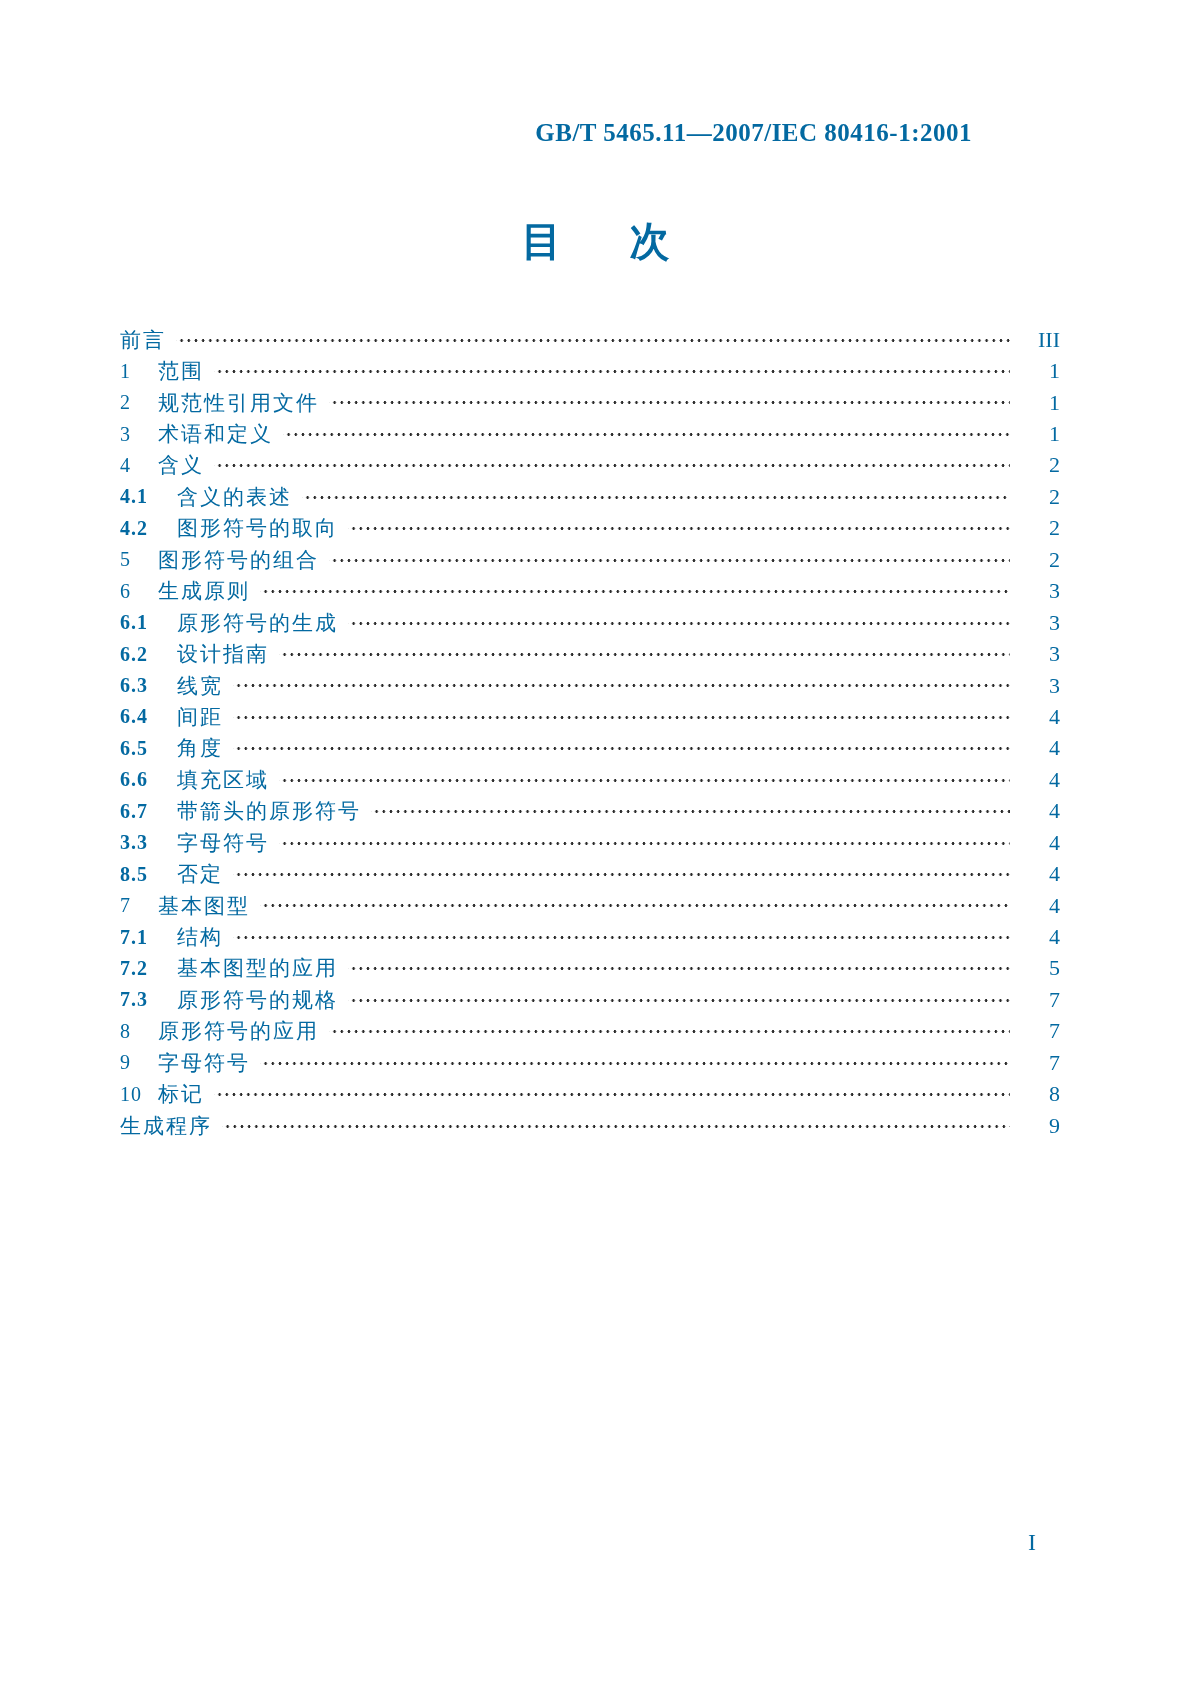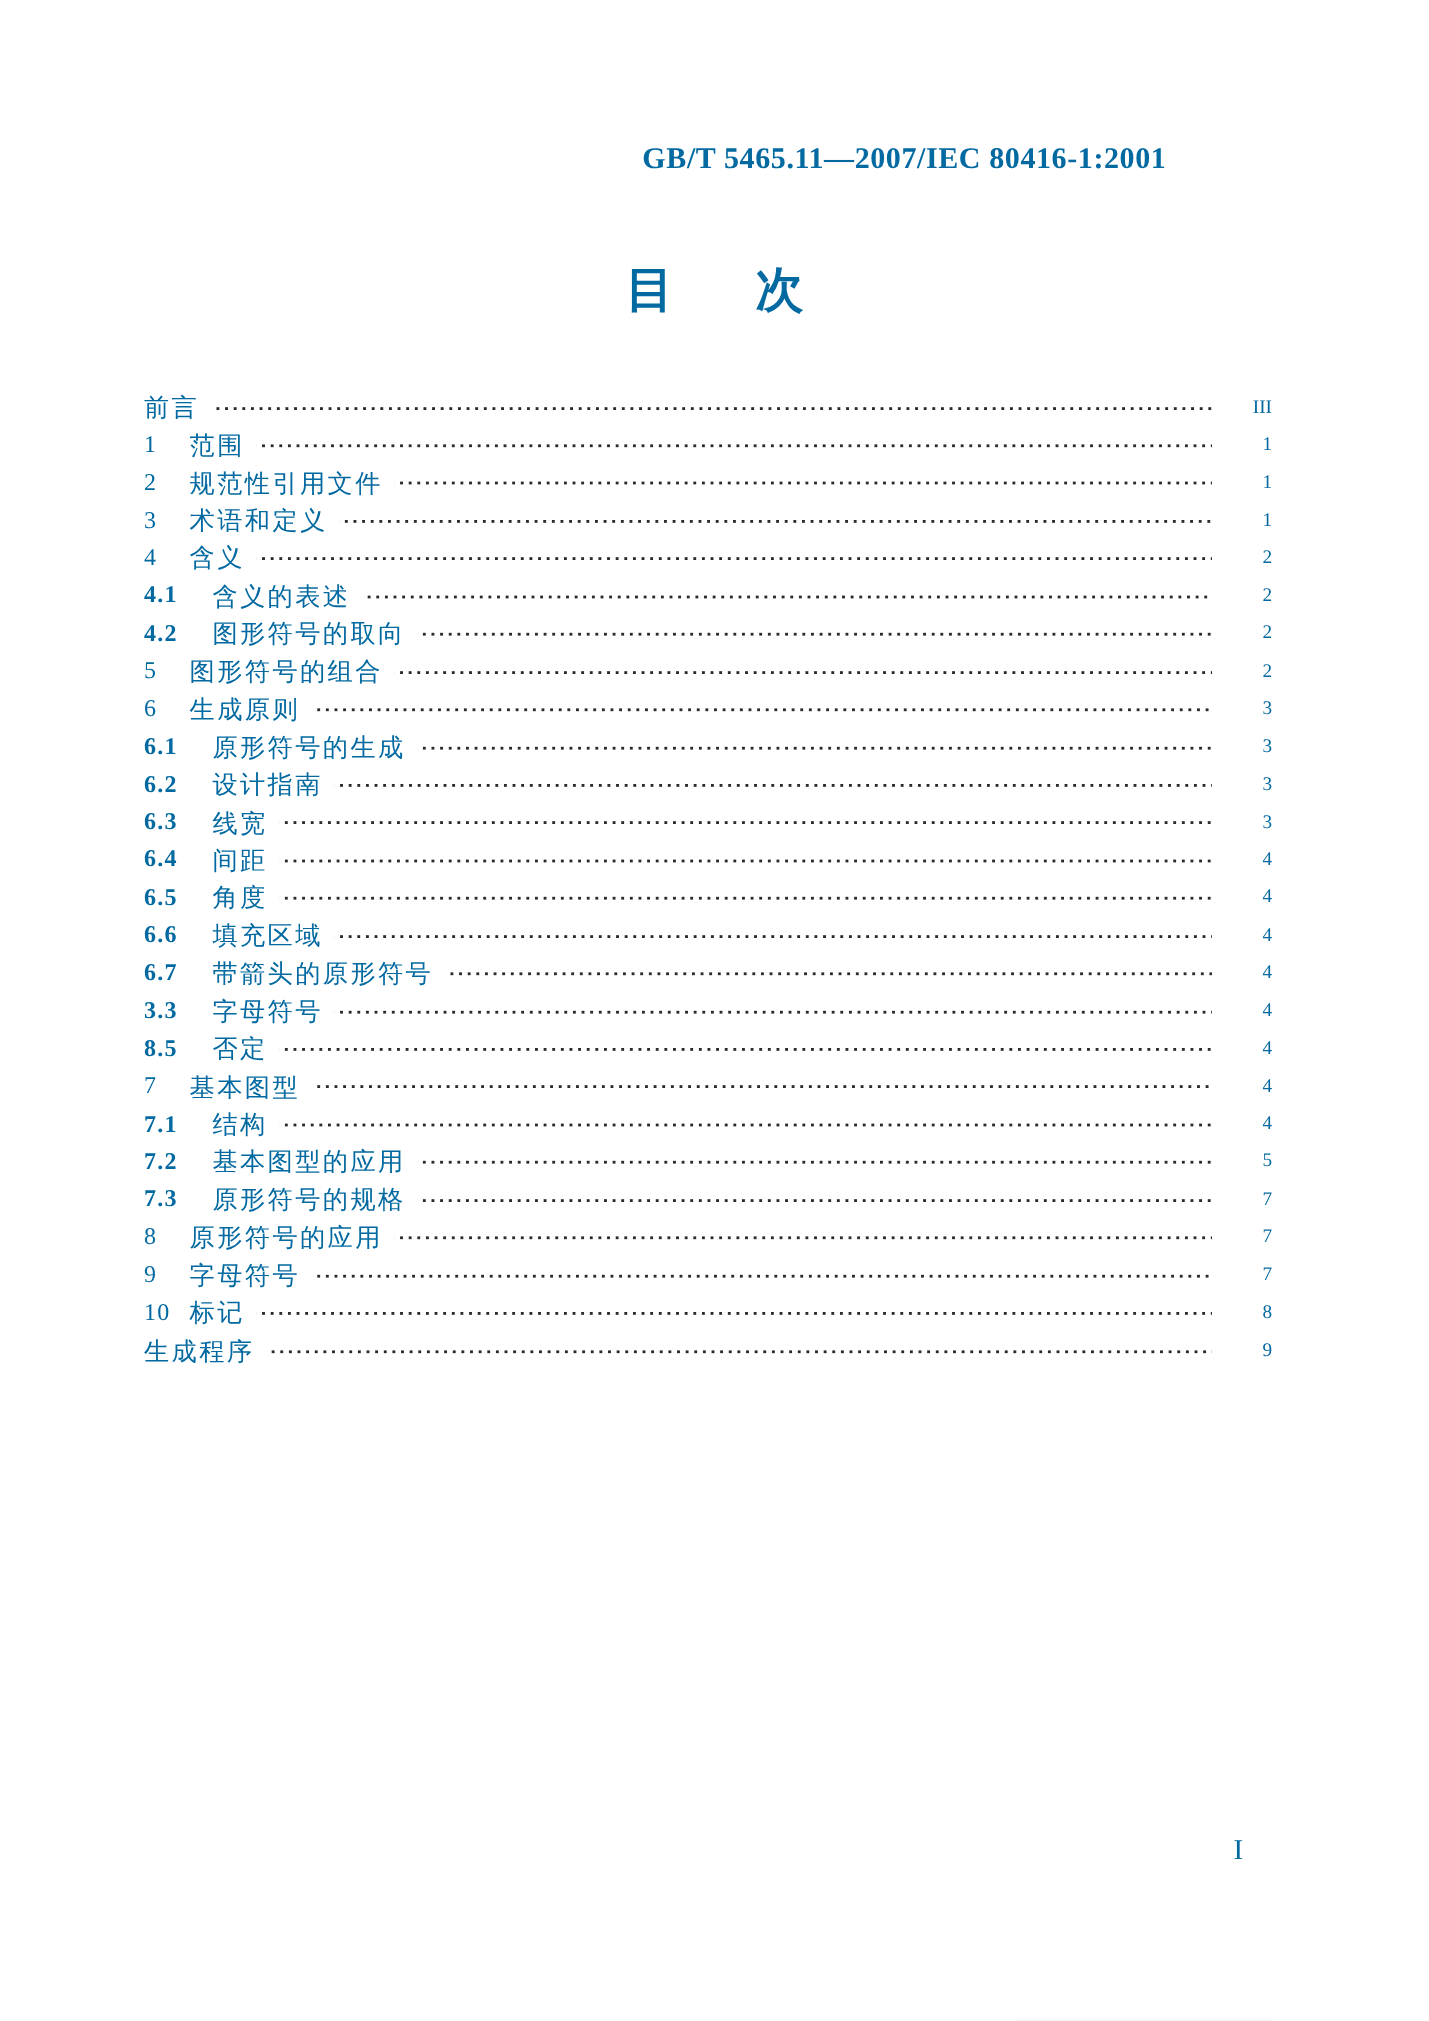--- a/index.html
+++ b/index.html
@@ -67,21 +67,21 @@
     margin-left: 10px;
     margin-right: 8px;
     background-image: radial-gradient(circle, #2a2a2a 1.25px, rgba(0,0,0,0) 1.45px);
     background-size: 7.2px 7.2px;
     background-repeat: repeat-x;
     background-position: 2px 52%;
   }
   .toc-row .pageno {
     min-width: 42px;
     text-align: right;
-    font-size: 16px;
+    font-size: 22px;
   }
   .folio {
     position: absolute;
     left: 1028px;
     top: 1529px;
     font-size: 24px;
   }
 </style>
 </head>
 <body>

